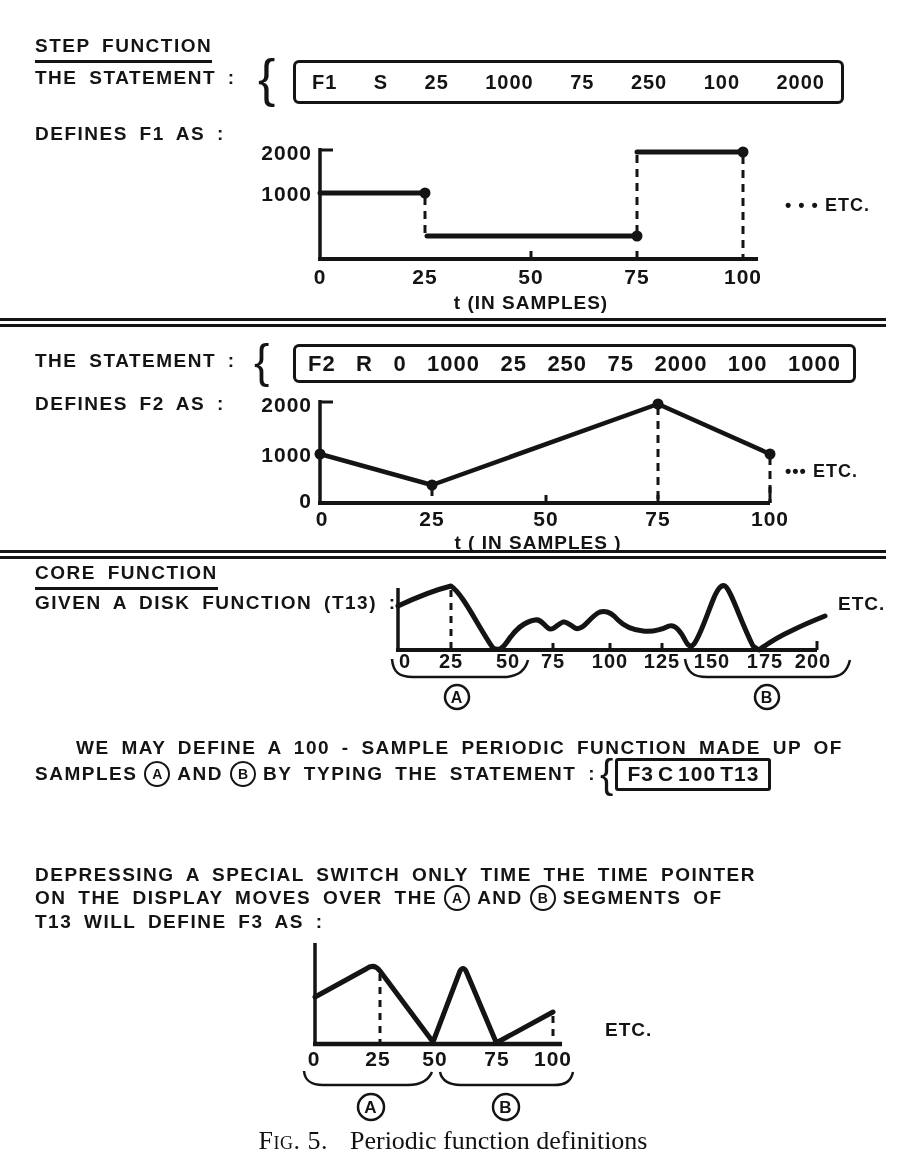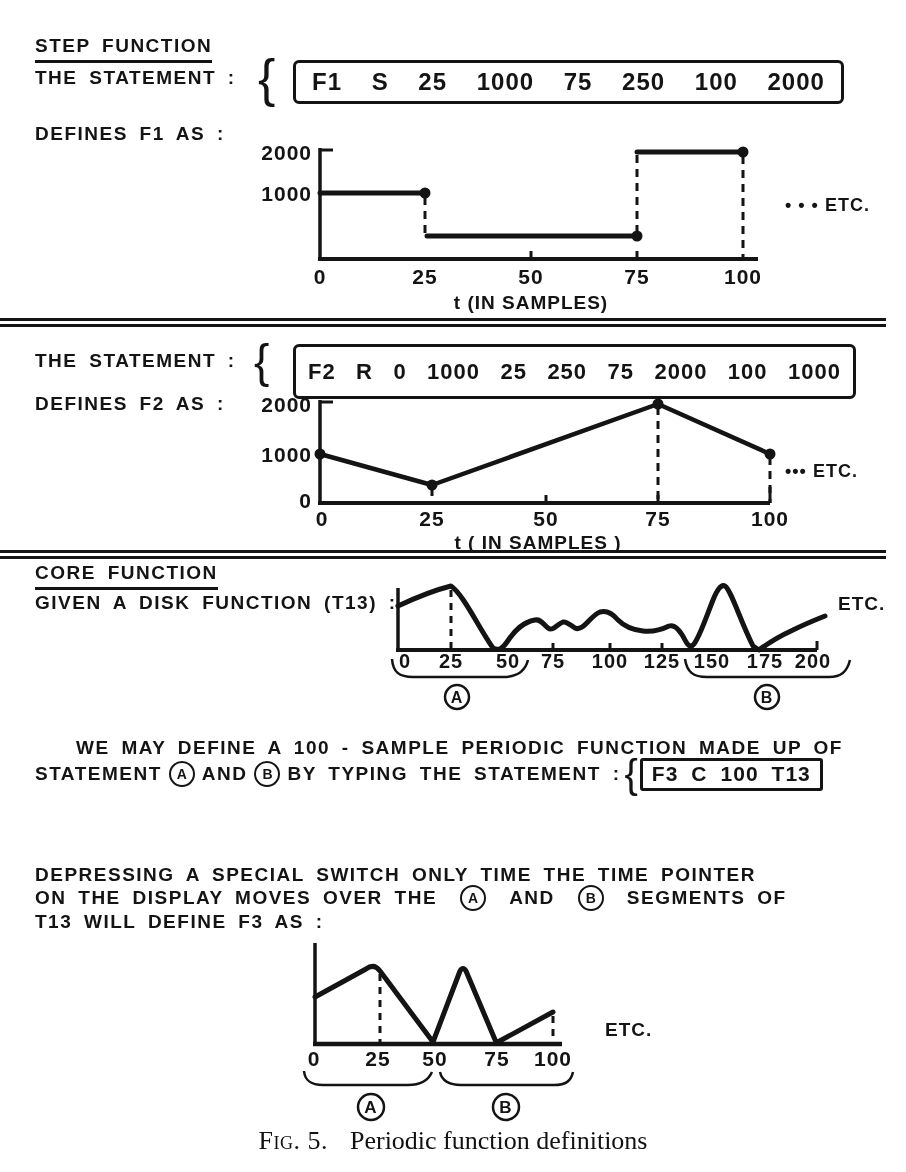--- a/index.html
+++ b/index.html
@@ -35,21 +35,21 @@
   .caption .fig{font-variant:small-caps;margin-right:22px;letter-spacing:.5px;text-align:right;}
 </style>
 </head>
 <body>
 
 <div class="page">
 
   <div class="abs hand underlined" style="left:35px;top:36px;">STEP FUNCTION</div>
   <div class="abs hand" style="left:35px;top:68px;">THE STATEMENT :</div>
   <div class="abs brace" style="left:258px;top:52px;font-size:52px;">{</div>
-  <div class="abs stmt-box" style="left:293px;top:60px;width:513px;height:38px;padding:0 16px;font-size:24px;align-items:center;">
+  <div class="abs stmt-box" style="left:293px;top:60px;width:513px;height:38px;padding:0 16px;font-size:20px;align-items:center;">
     <span>F1</span>
     <span>S</span>
     <span>25</span>
     <span>1000</span>
     <span>75</span>
     <span>250</span>
     <span>100</span>
     <span>2000</span>
   </div>
   <div class="abs hand" style="left:35px;top:124px;">DEFINES F1 AS :</div>
@@ -85,21 +85,21 @@
     <text x="397" y="151" text-anchor="middle" font-size="21">75</text>
     <text x="503" y="151" text-anchor="middle" font-size="21">100</text>
     <text x="291" y="176" text-anchor="middle" font-size="19">t (IN SAMPLES)</text>
     <text x="545" y="78" font-size="18">• • • ETC.</text>
   </svg>
 
   <div class="abs sep" style="left:0;top:318px;"></div>
 
   <div class="abs hand" style="left:35px;top:351px;">THE STATEMENT :</div>
   <div class="abs brace" style="left:254px;top:338px;font-size:46px;">{</div>
-  <div class="abs stmt-box" style="left:293px;top:344px;width:533px;height:33px;padding:8px 12px;font-size:22px;">
+  <div class="abs stmt-box" style="left:293px;top:344px;width:533px;height:33px;padding:0 12px;font-size:22px;">
     <span>F2</span>
     <span>R</span>
     <span>0</span>
     <span>1000</span>
     <span>25</span>
     <span>250</span>
     <span>75</span>
     <span>2000</span>
     <span>100</span>
     <span>1000</span>
@@ -174,36 +174,36 @@
     </g>
     <g>
       <circle cx="382" cy="117" r="12" stroke="#141414" stroke-width="2.5" fill="none"></circle>
       <text x="382" y="123" text-anchor="middle" font-size="16">B</text>
     </g>
     <text x="453" y="30" font-size="19">ETC.</text>
   </svg>
 
   <div class="abs hand" style="left:35px;top:738px;margin-left:41px;">WE MAY DEFINE A 100 - SAMPLE PERIODIC FUNCTION MADE UP OF</div>
   <div class="abs inline-row" style="left:35px;top:756px;height:36px;">
-    <span class="hand">STATEMENT</span>
+    <span class="hand">SAMPLES</span>
     <span class="circ">A</span>
     <span class="hand">AND</span>
     <span class="circ">B</span>
     <span class="hand">BY TYPING THE STATEMENT :</span>
     <span class="brace" style="font-size:40px;margin:0 2px 0 4px;">{</span>
-    <span class="stmt-box" style="height:27px;padding:0 9px;font-size:21px;gap:13px;border-radius:3px;">
+    <span class="stmt-box" style="height:27px;padding:0 9px;font-size:21px;gap:4px;border-radius:3px;">
       <span>F3</span>
       <span>C</span>
       <span>100</span>
       <span>T13</span>
     </span>
   </div>
 
   <div class="abs hand" style="left:35px;top:865px;">DEPRESSING A SPECIAL SWITCH ONLY TIME THE TIME POINTER</div>
-  <div class="abs inline-row" style="left:35px;top:885px;height:26px;gap:16px;">
+  <div class="abs inline-row" style="left:35px;top:885px;height:26px;">
     <span class="hand">ON THE DISPLAY MOVES OVER THE</span>
     <span class="circ">A</span>
     <span class="hand">AND</span>
     <span class="circ">B</span>
     <span class="hand">SEGMENTS OF</span>
   </div>
   <div class="abs hand" style="left:35px;top:912px;">T13 WILL DEFINE F3 AS :</div>
 
   <svg class="abs" style="left:270px;top:938px;" width="440" height="192" viewBox="0 0 440 192">
     <g stroke="#141414" fill="none">

